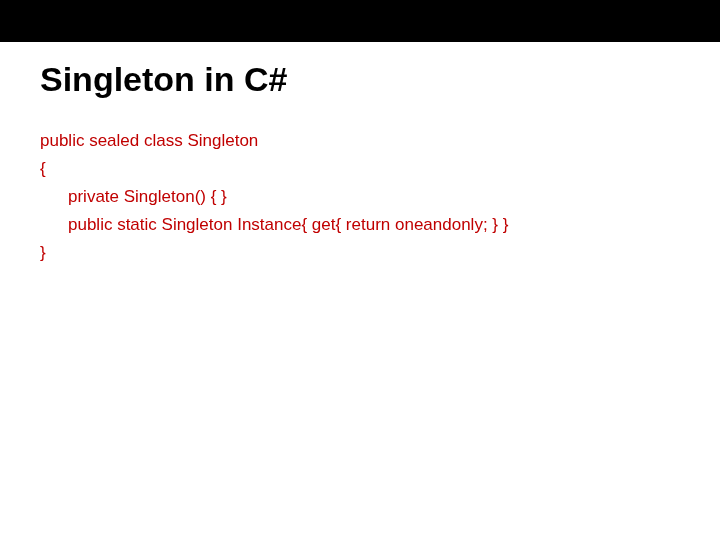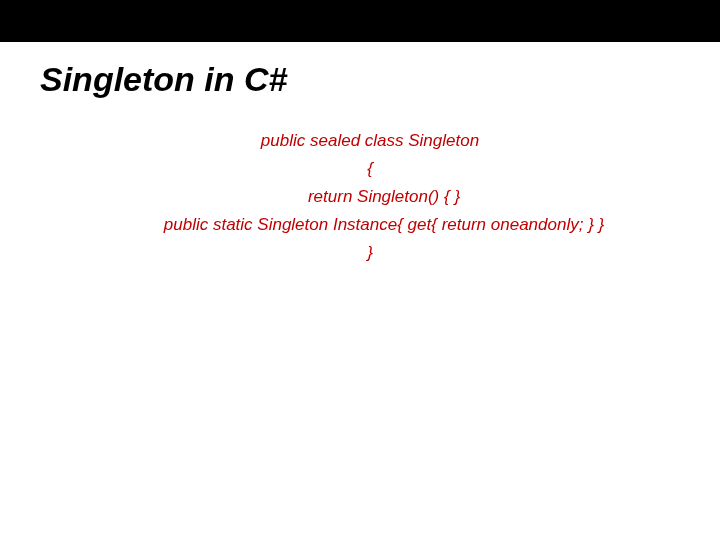--- a/index.html
+++ b/index.html
@@ -10,49 +10,47 @@
       font-family: Arial, Helvetica, sans-serif;
       overflow: hidden;
     }
     .top-strip {
       width: 100%;
       height: 42px;
       background: #000000;
     }
     .content {
       padding: 18px 20px 0 40px;
-      font-style: italic;
     }
     .title {
       font-size: 34px;
       font-weight: bold;
       color: #000000;
       margin-bottom: 28px;
     }
     .code-block {
       color: #c00000;
       font-size: 17px;
       line-height: 1.65;
     }
     .code-line {
       white-space: pre;
-      text-align: center;
     }
     .indent {
       padding-left: 28px;
     }
   </style>
 </head>
 <body>
 
 <div class="top-strip"></div>
 
 <div class="content">
   <h1 class="title">Singleton in C#</h1>
 
   <div class="code-block">
     <div class="code-line">public sealed class Singleton</div>
     <div class="code-line">{</div>
-    <div class="code-line indent">return Singleton() { }</div>
+    <div class="code-line indent">private Singleton() { }</div>
     <div class="code-line indent">public static Singleton Instance{ get{ return oneandonly; } }</div>
     <div class="code-line">}</div>
   </div>
 </div>
 
 </body></html>

